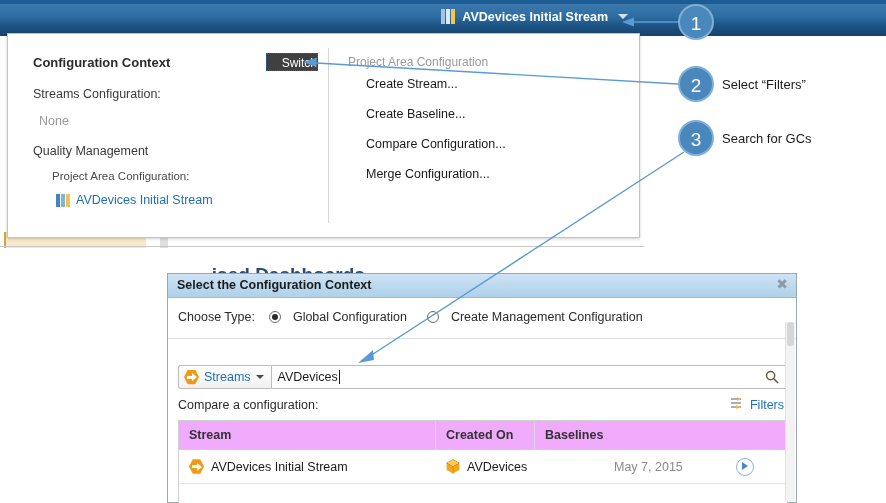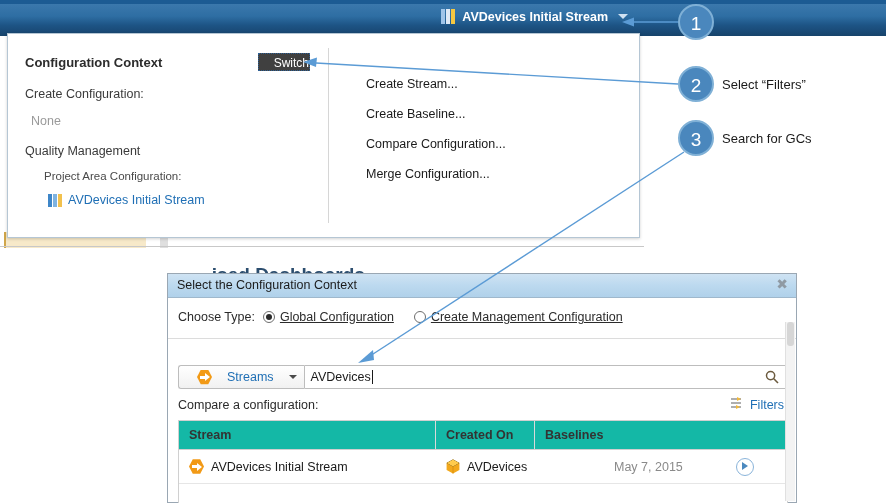--- a/index.html
+++ b/index.html
@@ -132,21 +132,21 @@
     box-shadow: 0 1px 3px rgba(0,0,0,.18);
   }
   #popup-divider {
     position: absolute;
     left: 320px; top: 14px;
     width: 1px; height: 175px;
     background: #d6d6d6;
   }
   #popup-left {
     position: absolute;
-    left: 0; top: 0; width: 320px; height: 203px;
+    left: 8px; top: 0; width: 320px; height: 203px;
   }
   #cc-title {
     position: absolute;
     left: 17px; top: 21px;
     font-size: 13px;
     font-weight: bold;
     color: #2c2c2c;
   }
   #switch-btn {
     position: absolute;
@@ -243,21 +243,21 @@
     position: absolute;
     left: 0; top: 0; right: 0;
     height: 23px;
     background: linear-gradient(to bottom, #cfe3f3 0%, #bcd9ef 50%, #b0d1ea 100%);
     border-bottom: 1px solid #9fb8cc;
   }
   #dialog-title {
     position: absolute;
     left: 9px; top: 4px;
     font-size: 12.5px;
-    font-weight: normal;
+    font-weight: bold;
     color: #1b1b1b;
   }
   #dialog-close {
     position: absolute;
     right: 6px; top: 3px;
     width: 16px; height: 16px;
     color: #8f9aa4;
     font-size: 14px;
     line-height: 15px;
     text-align: center;
@@ -270,28 +270,27 @@
   }
   #choose-type-row {
     position: absolute;
     left: 10px; top: 12px;
     display: flex;
     align-items: center;
     font-size: 12.5px;
     color: #2b2b2b;
     gap: 8px;
   }
-  #choose-type-row .lbl-choose { }
+  #choose-type-row .lbl-choose { margin-right: 6px; }
   .radio-opt {
     display: flex;
     align-items: center;
-    gap: 5px;
+    gap: 12px;
     cursor: pointer;
     white-space: nowrap;
-    text-decoration: underline;
   }
   .radio-opt + .radio-opt { margin-left: 12px; }
   .radio {
     width: 12px; height: 12px;
     border: 1px solid #6d6d6d;
     border-radius: 50%;
     background: #fff;
     position: relative;
     box-sizing: border-box;
     flex: none;
@@ -314,23 +313,23 @@
     position: absolute;
     left: 10px; top: 67px;
     display: flex;
     align-items: stretch;
     width: 610px;
     height: 24px;
   }
   #streams-dd {
     display: flex;
     align-items: center;
-    gap: 15px;
+    gap: 5px;
     height: 24px;
-    padding: 0 7px 0 18px;
+    padding: 0 7px 0 5px;
     background: linear-gradient(to bottom,#ffffff,#f1f1f1);
     border: 1px solid #bdbdbd;
     border-right: none;
     border-radius: 3px 0 0 3px;
     box-sizing: border-box;
     cursor: pointer;
   }
   #streams-dd .dd-label { color: #1f6fb5; font-size: 12.5px; }
   .hex-stream-icon {
     width: 15px; height: 15px;
@@ -409,21 +408,21 @@
     left: 10px; top: 122px;
     width: 610px;
     height: 86px;
     border: 1px solid #d0d0d0;
     background: #ffffff;
     box-sizing: border-box;
   }
   #results-head {
     display: flex;
     height: 28px;
-    background: #14b8a6;
+    background: #f0abfc;
     border-bottom: 1px solid #d0d0d0;
   }
   #results-head .th {
     font-size: 12.5px;
     font-weight: bold;
     color: #333333;
     display: flex;
     align-items: center;
     padding-left: 10px;
     border-right: 1px solid #d9d9d9;
@@ -540,37 +539,38 @@
 </div>
 <div id="bg-underline"></div>
 <div id="bg-heading">...ised Dashboards</div>
 <div id="bg-toolicons"></div>
 
 <div id="config-popup">
 
   <div id="popup-left">
     <div id="cc-title">Configuration Context</div>
     <div id="switch-btn">Switch</div>
-    <div id="gc-label">Create Configuration:</div>
+    <div id="gc-label">Streams Configuration:</div>
     <div id="gc-value">None</div>
     <div id="qm-label">Quality Management</div>
     <div id="pac-label">Project Area Configuration:</div>
     <div id="pac-value-row">
       <span class="mini-stream-icon">
         <i class="m1"></i>
           <i class="m2"></i>
           <i class="m3"></i>
       </span>
       <span class="lbl">AVDevices Initial Stream</span>
     </div>
   </div>
 
   <div id="popup-divider"></div>
 
   <div id="popup-right">
+    <div id="menu-header">Project Area Configuration</div>
     <div class="menu-item" style="top:43px">Create Stream...</div>
 
     <div class="menu-item" style="top:73px">Create Baseline...</div>
     <div class="menu-item" style="top:103px">Compare Configuration...</div>
     <div class="menu-item" style="top:133px">Merge Configuration...</div>
   </div>
 </div>
 
 <div id="dialog">
   <div id="dialog-titlebar">

